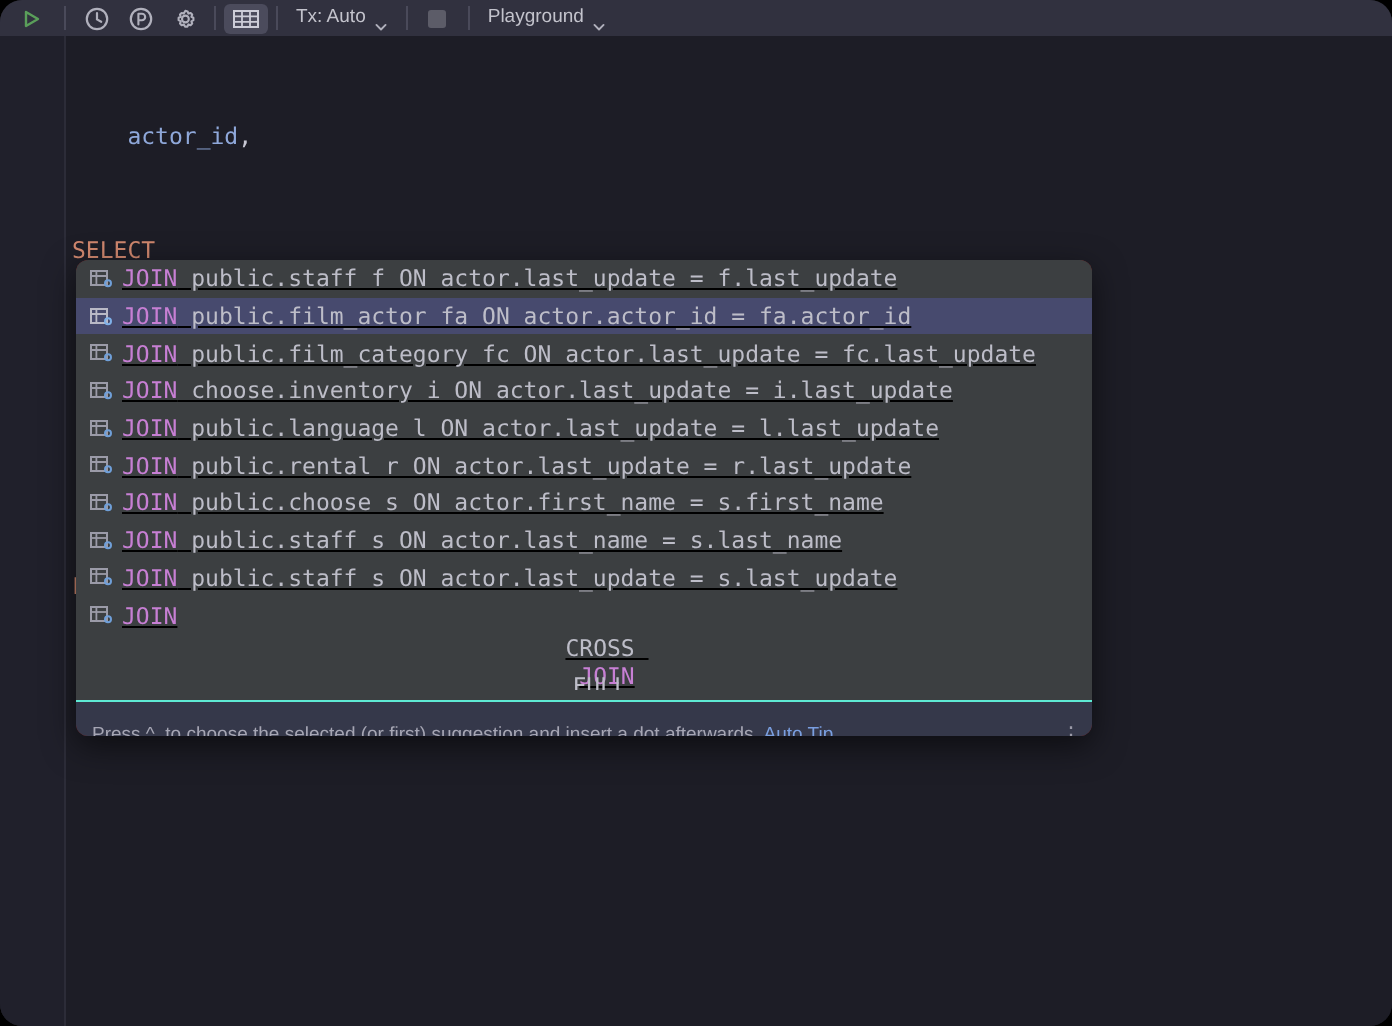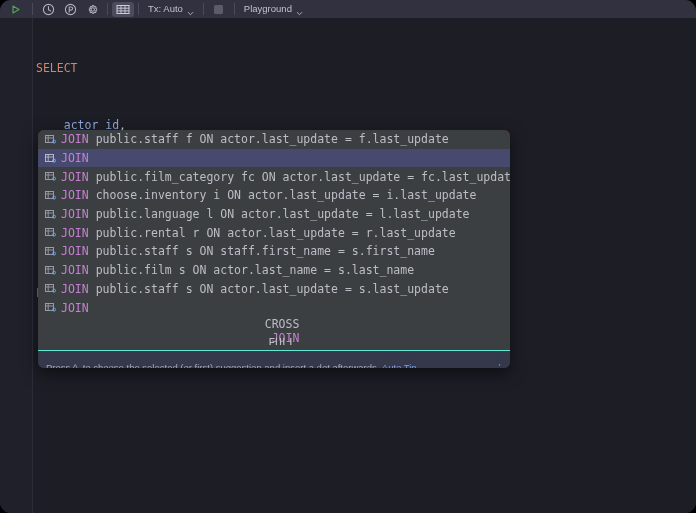--- a/index.html
+++ b/index.html
@@ -126,25 +126,26 @@
   .tilde {
     color: #6a5a55;
     font-size: 11.5px;
   }
 
   
   .ac-popup {
     position: absolute;
     left: 38px;
     top: 112px;
-    width: 472px;
+    width: 508px;
     background: #7f1d1d;
     border-radius: 6px;
     box-shadow: 0 5px 16px rgba(0,0,0,0.55);
     overflow: hidden;
+    text-decoration: underline;
   }
   .ac-list {
     position: relative;
     height: 220px;
     overflow: hidden;
     background: #3c3f41;
   }
   .ac-row {
     display: flex;
     align-items: center;
@@ -282,22 +283,22 @@
       <svg class="chev" viewBox="0 0 8 8">
         <path d="M1.4 2.8 L4 5.4 L6.6 2.8" fill="none" stroke="#b0b0bc" stroke-width="1.1" stroke-linecap="round" stroke-linejoin="round"></path>
       </svg>
     </div>
   </div>
 
   <div class="editor">
     <div class="gutter"></div>
 
     <div class="code">
+      <div class="ln">    <span class="col">actor_id</span><span class="pun">,</span></div>
       <div class="ln"><span class="kw">SELECT</span></div>
-      <div class="ln">    <span class="col">actor_id</span><span class="pun">,</span></div>
       <div class="ln">    <span class="col">first_name</span><span class="pun">,</span></div>
       <div class="ln">    <span class="col">last_name</span><span class="pun">,</span><span class="tilde">_</span></div>
       <div class="ln"><span class="kw">FROM</span> <span class="idn">actor</span></div>
       <div class="ln">    <span class="typ">j</span><span class="caret"></span></div>
     </div>
 
     <div class="ac-popup">
       <div class="ac-list">
 
         <div class="ac-row">
@@ -310,21 +311,21 @@
           <span class="join">JOIN</span><span class="rest"> public.staff f ON actor.last_update = f.last_update</span>
         </div>
 
         <div class="ac-row selected">
           <svg class="ac-icon" viewBox="0 0 13 13">
             <rect x="1.5" y="2.5" width="8" height="7" fill="none" stroke="#b9b9c6" stroke-width="1"></rect>
             <line x1="4.2" y1="2.5" x2="4.2" y2="9.5" stroke="#b9b9c6" stroke-width="0.9"></line>
             <line x1="1.5" y1="5" x2="9.5" y2="5" stroke="#b9b9c6" stroke-width="0.9"></line>
             <circle cx="10" cy="8.6" r="1.5" fill="none" stroke="#7fb0e8" stroke-width="1"></circle>
           </svg>
-          <span class="join">JOIN</span>
+          <span class="join">JOIN</span><span class="rest"> public.film_actor fa ON actor.actor_id = fa.actor_id</span>
         </div>
 
         <div class="ac-row">
           <svg class="ac-icon" viewBox="0 0 13 13">
             <rect x="1.5" y="2.5" width="8" height="7" fill="none" stroke="#9b9ba8" stroke-width="1"></rect>
             <line x1="4.2" y1="2.5" x2="4.2" y2="9.5" stroke="#9b9ba8" stroke-width="0.9"></line>
             <line x1="1.5" y1="5" x2="9.5" y2="5" stroke="#9b9ba8" stroke-width="0.9"></line>
             <circle cx="10" cy="8.6" r="1.5" fill="none" stroke="#6f9fd8" stroke-width="1"></circle>
           </svg>
           <span class="join">JOIN</span><span class="rest"> public.film_category fc ON actor.last_update = fc.last_update</span>
@@ -360,31 +361,31 @@
           <span class="join">JOIN</span><span class="rest"> public.rental r ON actor.last_update = r.last_update</span>
         </div>
 
         <div class="ac-row">
           <svg class="ac-icon" viewBox="0 0 13 13">
             <rect x="1.5" y="2.5" width="8" height="7" fill="none" stroke="#9b9ba8" stroke-width="1"></rect>
             <line x1="4.2" y1="2.5" x2="4.2" y2="9.5" stroke="#9b9ba8" stroke-width="0.9"></line>
             <line x1="1.5" y1="5" x2="9.5" y2="5" stroke="#9b9ba8" stroke-width="0.9"></line>
             <circle cx="10" cy="8.6" r="1.5" fill="none" stroke="#6f9fd8" stroke-width="1"></circle>
           </svg>
-          <span class="join">JOIN</span><span class="rest"> public.staff s ON staff.first_name = s.first_name</span>
-        </div>
-
-        <div class="ac-row">
-          <svg class="ac-icon" viewBox="0 0 13 13">
-            <rect x="1.5" y="2.5" width="8" height="7" fill="none" stroke="#9b9ba8" stroke-width="1"></rect>
-            <line x1="4.2" y1="2.5" x2="4.2" y2="9.5" stroke="#9b9ba8" stroke-width="0.9"></line>
-            <line x1="1.5" y1="5" x2="9.5" y2="5" stroke="#9b9ba8" stroke-width="0.9"></line>
-            <circle cx="10" cy="8.6" r="1.5" fill="none" stroke="#6f9fd8" stroke-width="1"></circle>
-          </svg>
-          <span class="join">JOIN</span><span class="rest"> public.film s ON actor.last_name = s.last_name</span>
+          <span class="join">JOIN</span><span class="rest"> public.choose s ON actor.first_name = s.first_name</span>
+        </div>
+
+        <div class="ac-row">
+          <svg class="ac-icon" viewBox="0 0 13 13">
+            <rect x="1.5" y="2.5" width="8" height="7" fill="none" stroke="#9b9ba8" stroke-width="1"></rect>
+            <line x1="4.2" y1="2.5" x2="4.2" y2="9.5" stroke="#9b9ba8" stroke-width="0.9"></line>
+            <line x1="1.5" y1="5" x2="9.5" y2="5" stroke="#9b9ba8" stroke-width="0.9"></line>
+            <circle cx="10" cy="8.6" r="1.5" fill="none" stroke="#6f9fd8" stroke-width="1"></circle>
+          </svg>
+          <span class="join">JOIN</span><span class="rest"> public.staff s ON actor.last_name = s.last_name</span>
         </div>
 
         <div class="ac-row">
           <svg class="ac-icon" viewBox="0 0 13 13">
             <rect x="1.5" y="2.5" width="8" height="7" fill="none" stroke="#9b9ba8" stroke-width="1"></rect>
             <line x1="4.2" y1="2.5" x2="4.2" y2="9.5" stroke="#9b9ba8" stroke-width="0.9"></line>
             <line x1="1.5" y1="5" x2="9.5" y2="5" stroke="#9b9ba8" stroke-width="0.9"></line>
             <circle cx="10" cy="8.6" r="1.5" fill="none" stroke="#6f9fd8" stroke-width="1"></circle>
           </svg>
           <span class="join">JOIN</span><span class="rest"> public.staff s ON actor.last_update = s.last_update</span>

